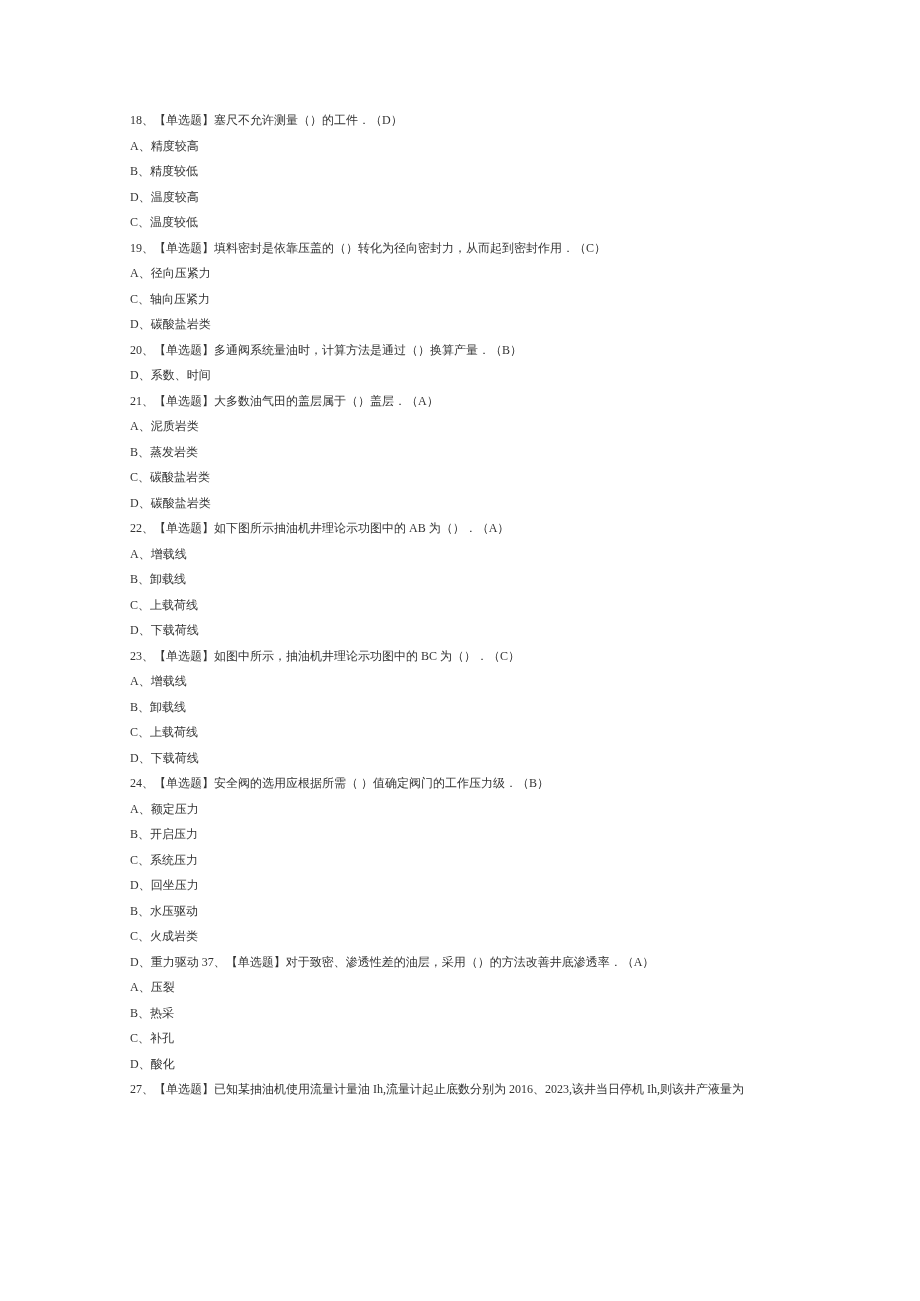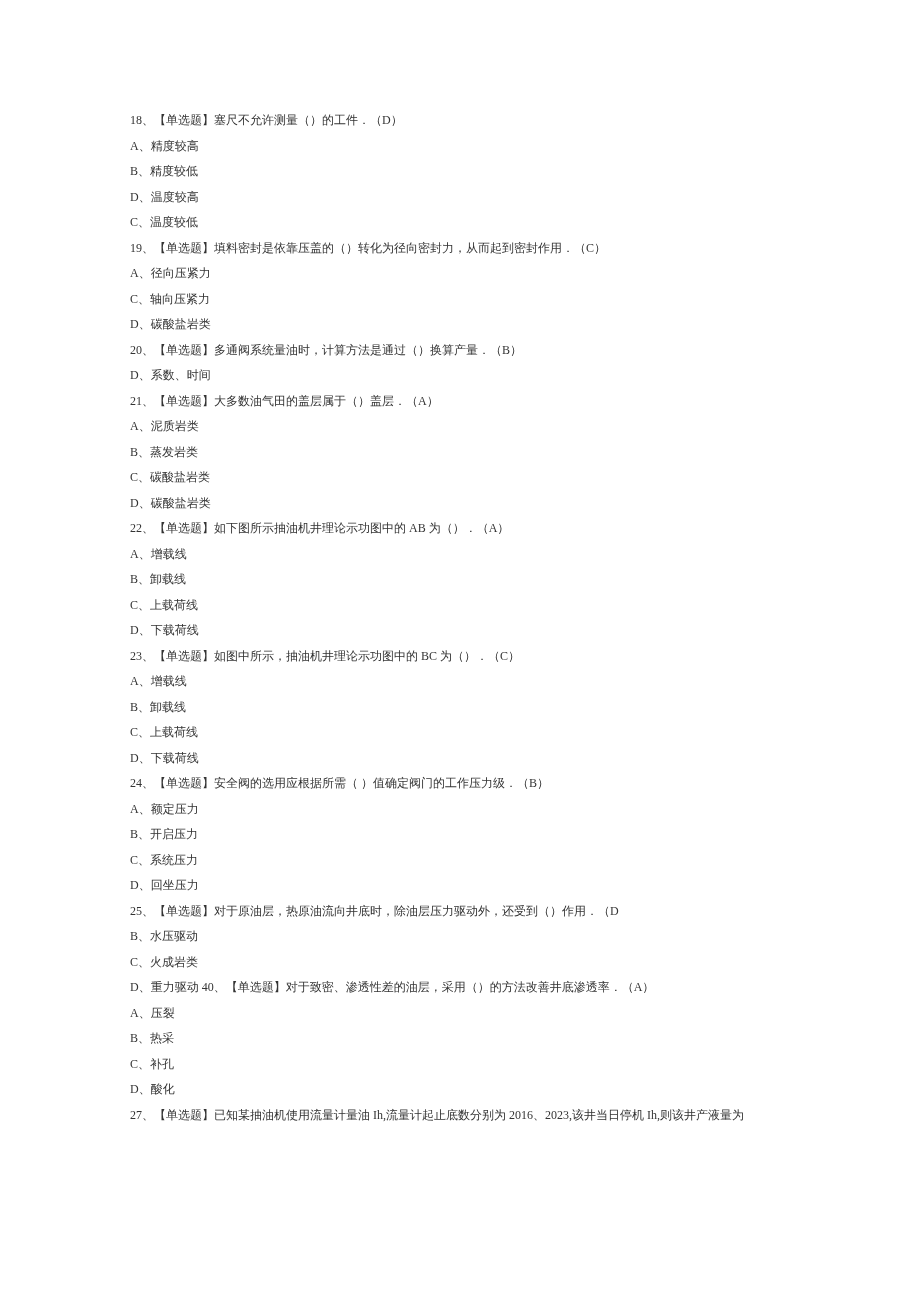--- a/index.html
+++ b/index.html
@@ -50,22 +50,21 @@
   <div class="line">23、【单选题】如图中所示，抽油机井理论示功图中的 BC 为（）．（C）</div>
   <div class="line">A、增载线</div>
   <div class="line">B、卸载线</div>
   <div class="line">C、上载荷线</div>
   <div class="line">D、下载荷线</div>
   <div class="line">24、【单选题】安全阀的选用应根据所需（ ）值确定阀门的工作压力级．（B）</div>
   <div class="line">A、额定压力</div>
   <div class="line">B、开启压力</div>
   <div class="line">C、系统压力</div>
   <div class="line">D、回坐压力</div>
-  <div class="line">25、【单选题】对于原油层，热原油流向井底时，除油层压力驱动外，还受到（）作用．（D</div>
   <div class="line">B、水压驱动</div>
   <div class="line">C、火成岩类</div>
-  <div class="line">D、重力驱动 40、【单选题】对于致密、渗透性差的油层，采用（）的方法改善井底渗透率．（A）</div>
+  <div class="line">D、重力驱动 37、【单选题】对于致密、渗透性差的油层，采用（）的方法改善井底渗透率．（A）</div>
   <div class="line">A、压裂</div>
   <div class="line">B、热采</div>
   <div class="line">C、补孔</div>
   <div class="line">D、酸化</div>
   <div class="line">27、【单选题】已知某抽油机使用流量计量油 Ih,流量计起止底数分别为 2016、2023,该井当日停机 Ih,则该井产液量为</div>
 </div>
 
 </body></html>

